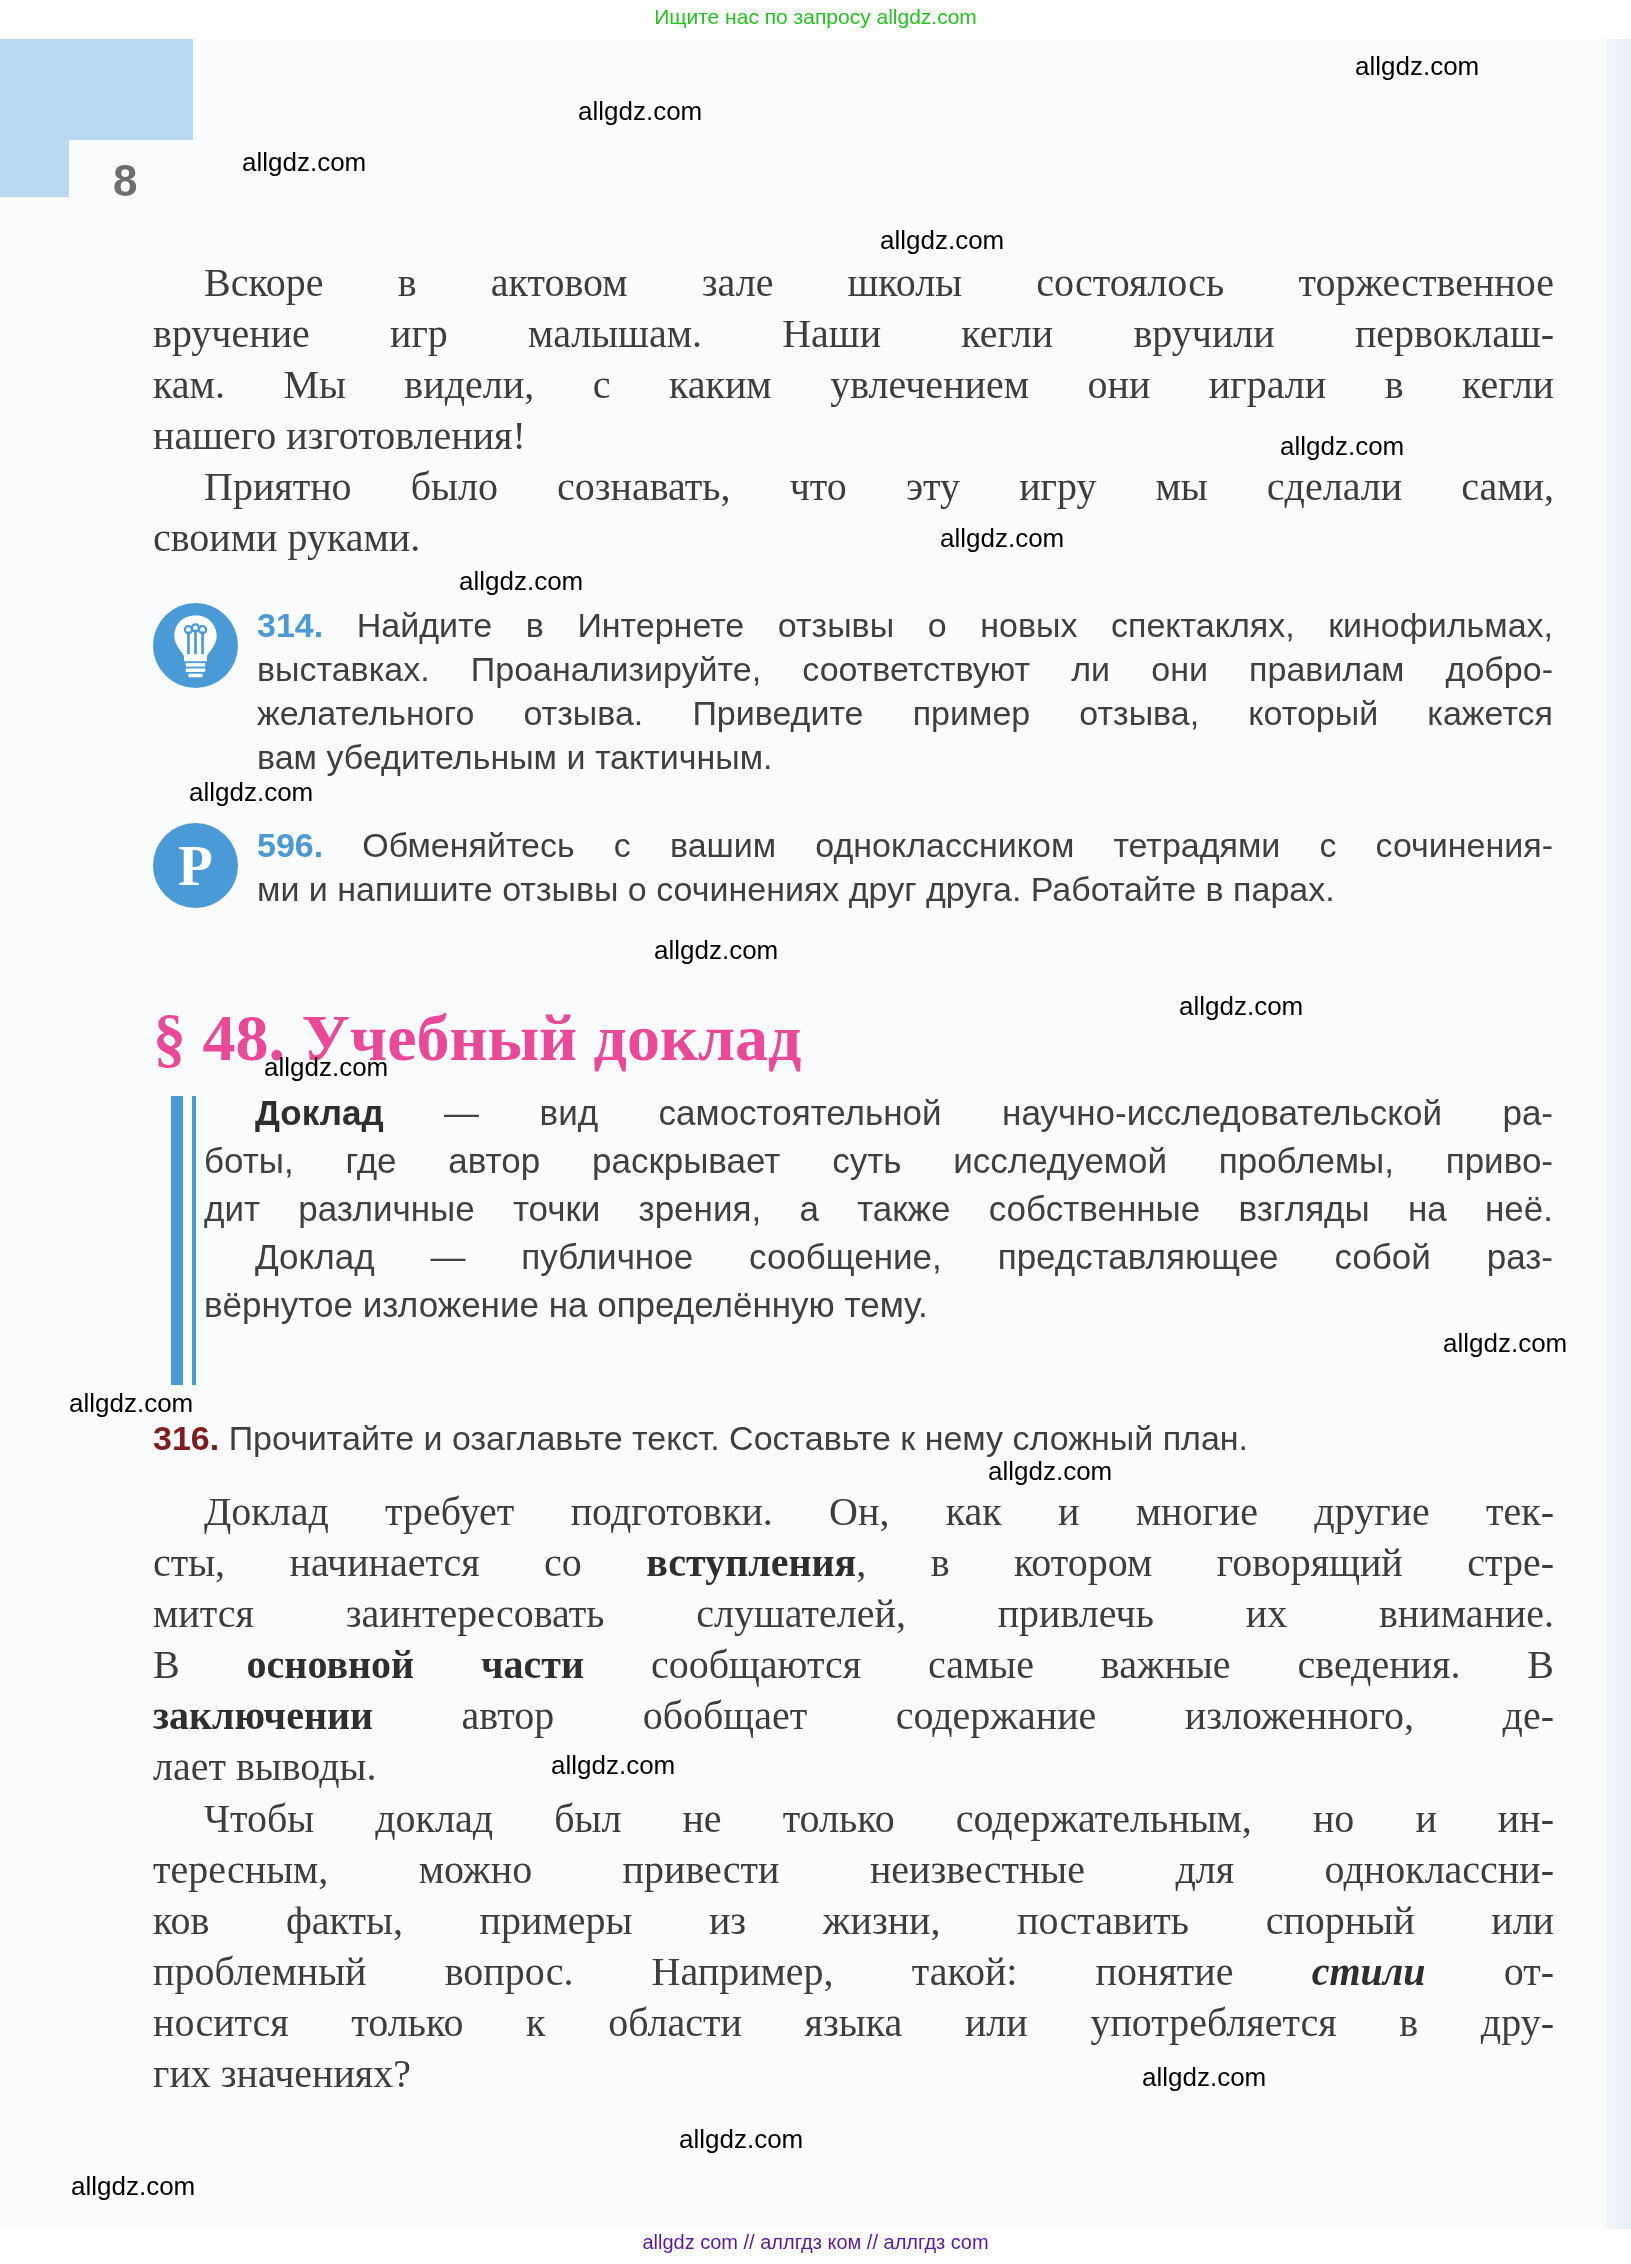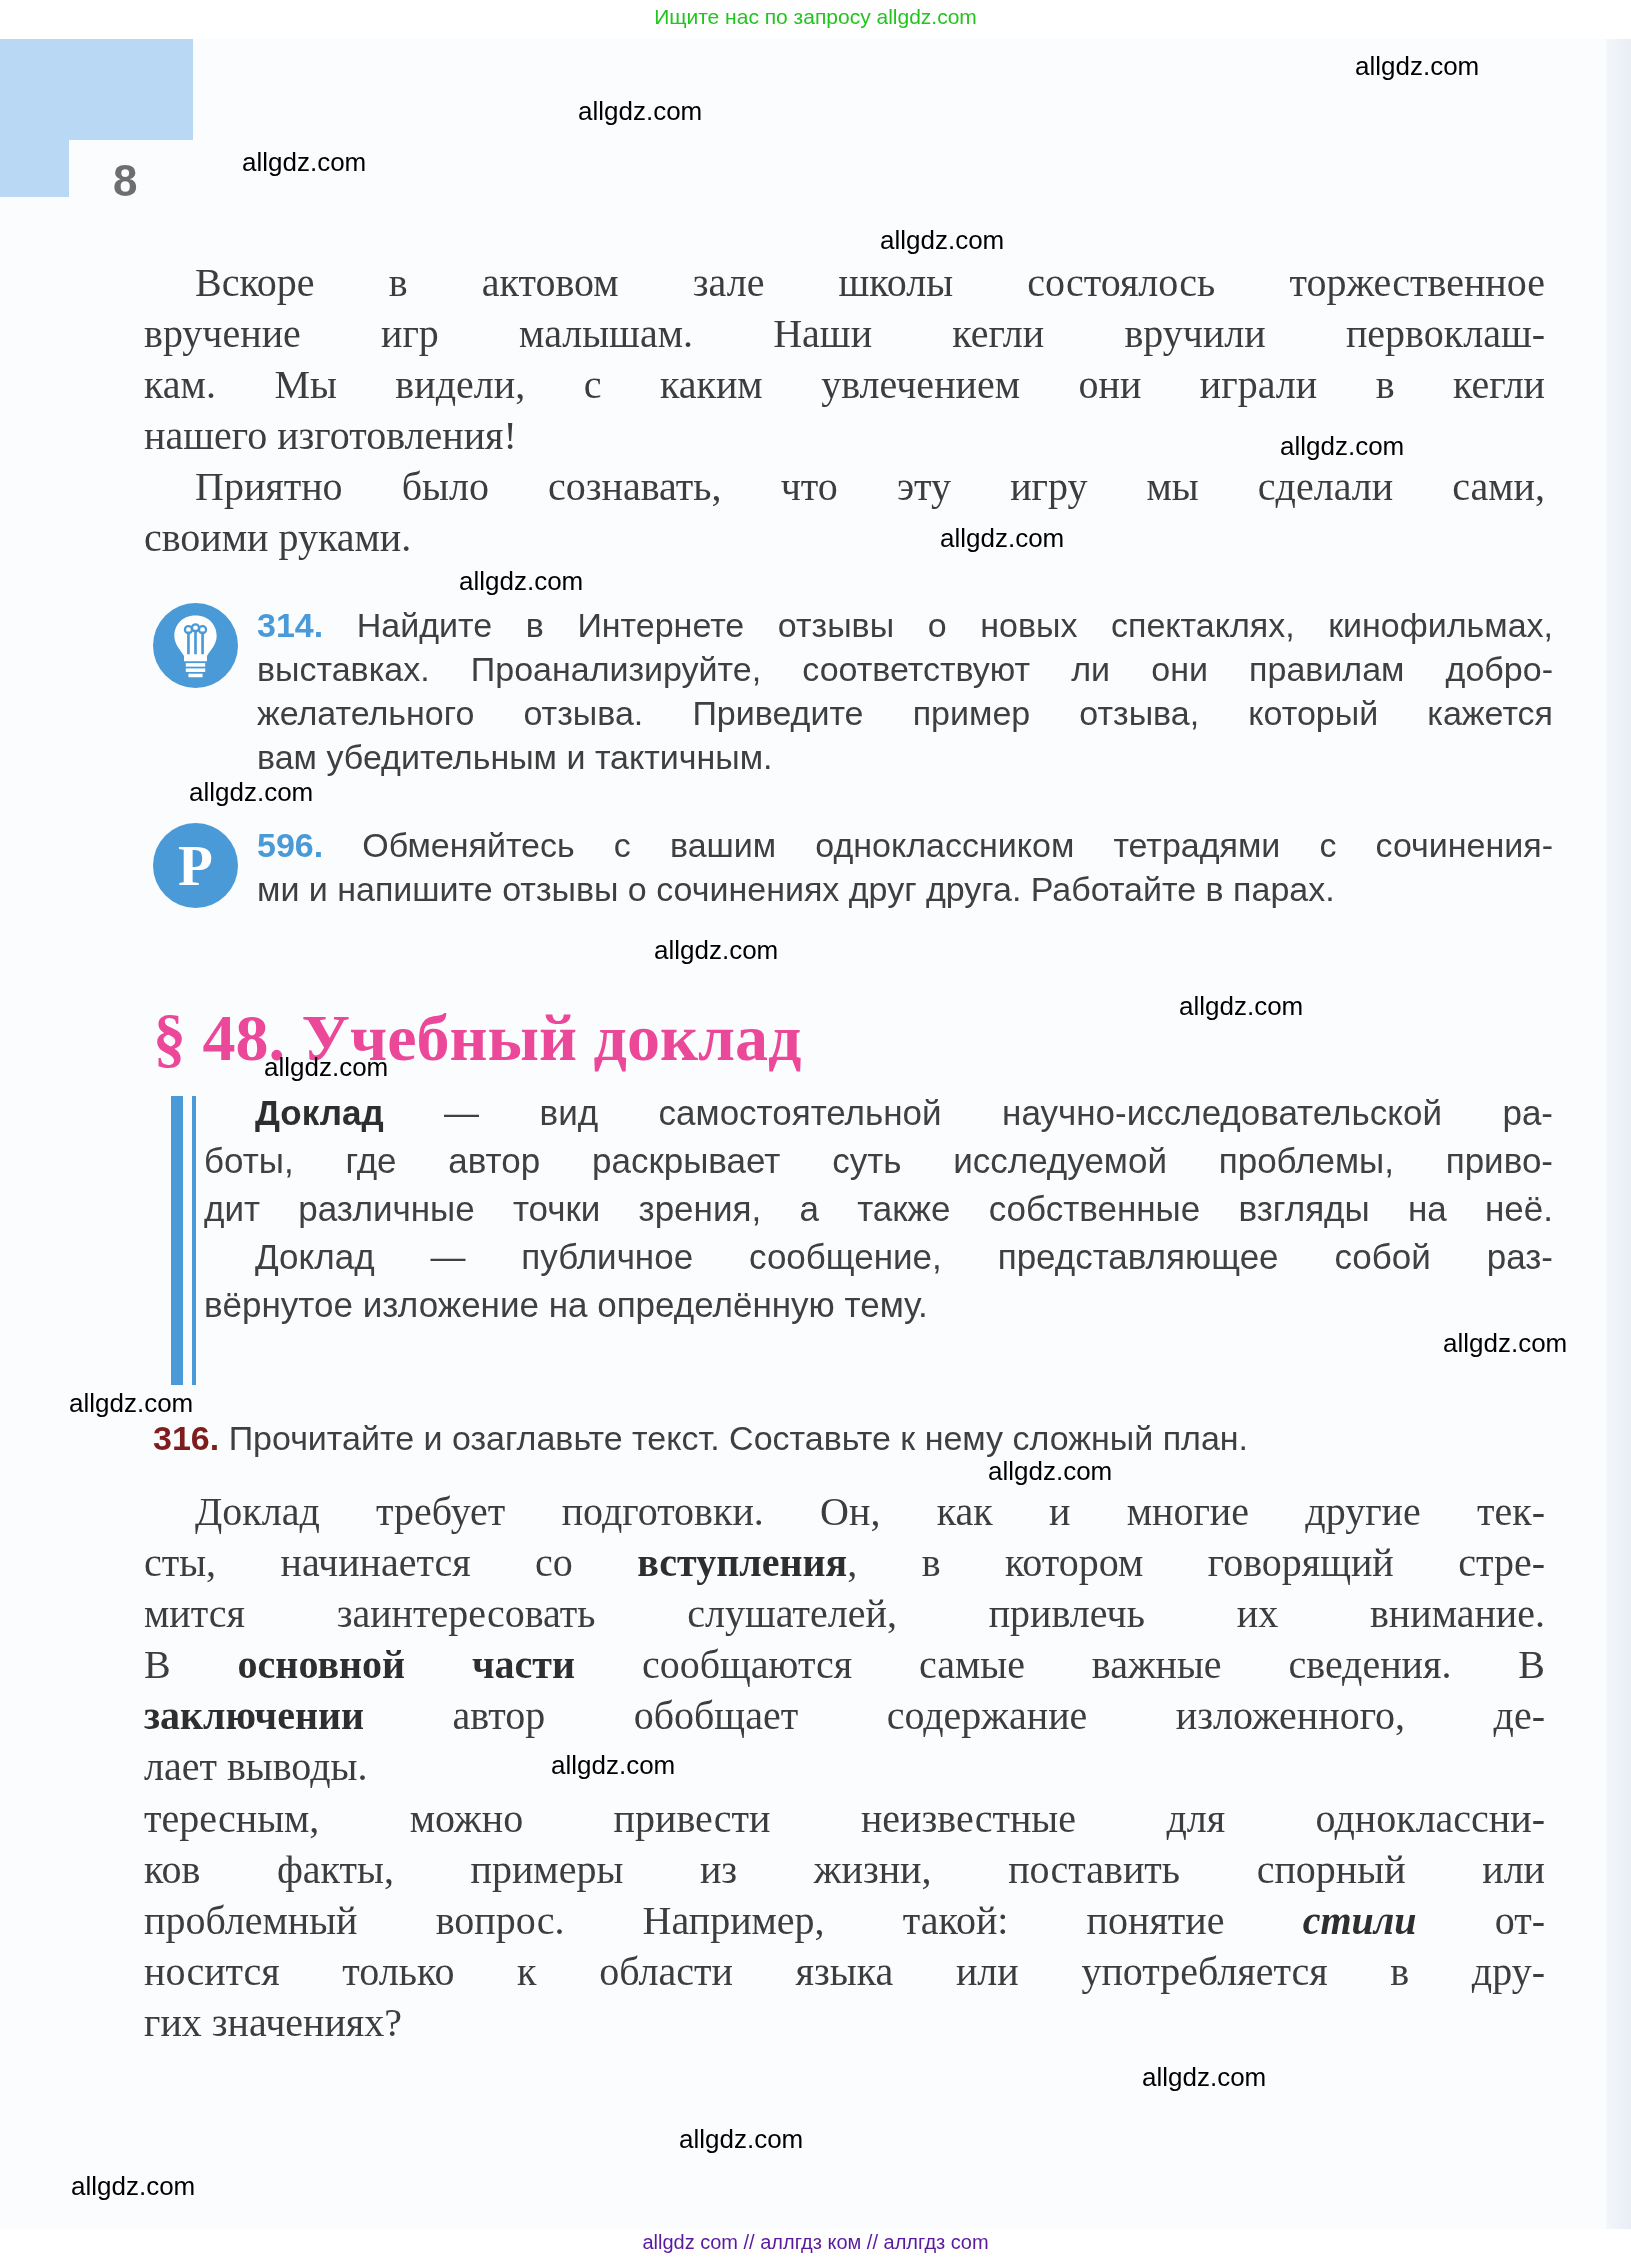--- a/index.html
+++ b/index.html
@@ -33,21 +33,21 @@
     position: absolute; top: 5.3px; left: 0; width: 1631px; text-align: center;
     font-size: 21px; color: #22c41e;
     font-family: "Liberation Sans", sans-serif;
   }
   .bottom-banner {
     position: absolute; top: 2231px; left: 0; width: 1631px; text-align: center;
     font-size: 20px; color: #5a1aa0;
     font-family: "Liberation Sans", sans-serif;
   }
   .serif-para {
-    position: absolute; left: 144px; width: 1401px;
+    position: absolute; left: 153px; width: 1401px;
     font-family: "Liberation Serif", "DejaVu Serif", serif;
     font-size: 40px; line-height: 51px; color: #3d3d3d;
     text-align: justify;
   }
   .serif-para .line { display: block; white-space: nowrap; }
   .serif-para .indent { padding-left: 51px; }
   .justify-line { text-align: justify; text-align-last: justify; display: block; }
   .task {
     position: absolute; left: 257px; width: 1296px;
     font-family: "Liberation Sans", sans-serif;
@@ -168,20 +168,21 @@
 <div class="serif-para" style="top:1486px;">
   <span class="line indent justify-line">Доклад требует подготовки. Он, как и многие другие тек-</span>
   <span class="line justify-line"><span>сты, начинается со </span><b class="bold">вступления</b><span>, в котором говорящий стре-</span></span>
   <span class="line justify-line">мится заинтересовать слушателей, привлечь их внимание.</span>
   <span class="line justify-line"><span>В </span><b class="bold">основной части</b><span> сообщаются самые важные сведения. В</span></span>
   <span class="line justify-line"><b class="bold">заключении</b><span> автор обобщает содержание изложенного, де-</span></span>
   <span class="line">лает выводы.</span>
 </div>
 
 <div class="serif-para" style="top:1793px;">
+  <span class="line indent justify-line">Чтобы доклад был не только содержательным, но и ин-</span>
   <span class="line justify-line">тересным, можно привести неизвестные для одноклассни-</span>
   <span class="line justify-line">ков факты, примеры из жизни, поставить спорный или</span>
   <span class="line justify-line"><span>проблемный вопрос. Например, такой: понятие </span><i class="ital">стили</i><span> от-</span></span>
   <span class="line justify-line">носится только к области языка или употребляется в дру-</span>
   <span class="line">гих значениях?</span>
 </div>
 
 <div id="wm-layer">
     <div class="wm" style="left: 1355px; top: 51px;">allgdz.com</div>
     <div class="wm" style="left: 578px; top: 96px;">allgdz.com</div>

